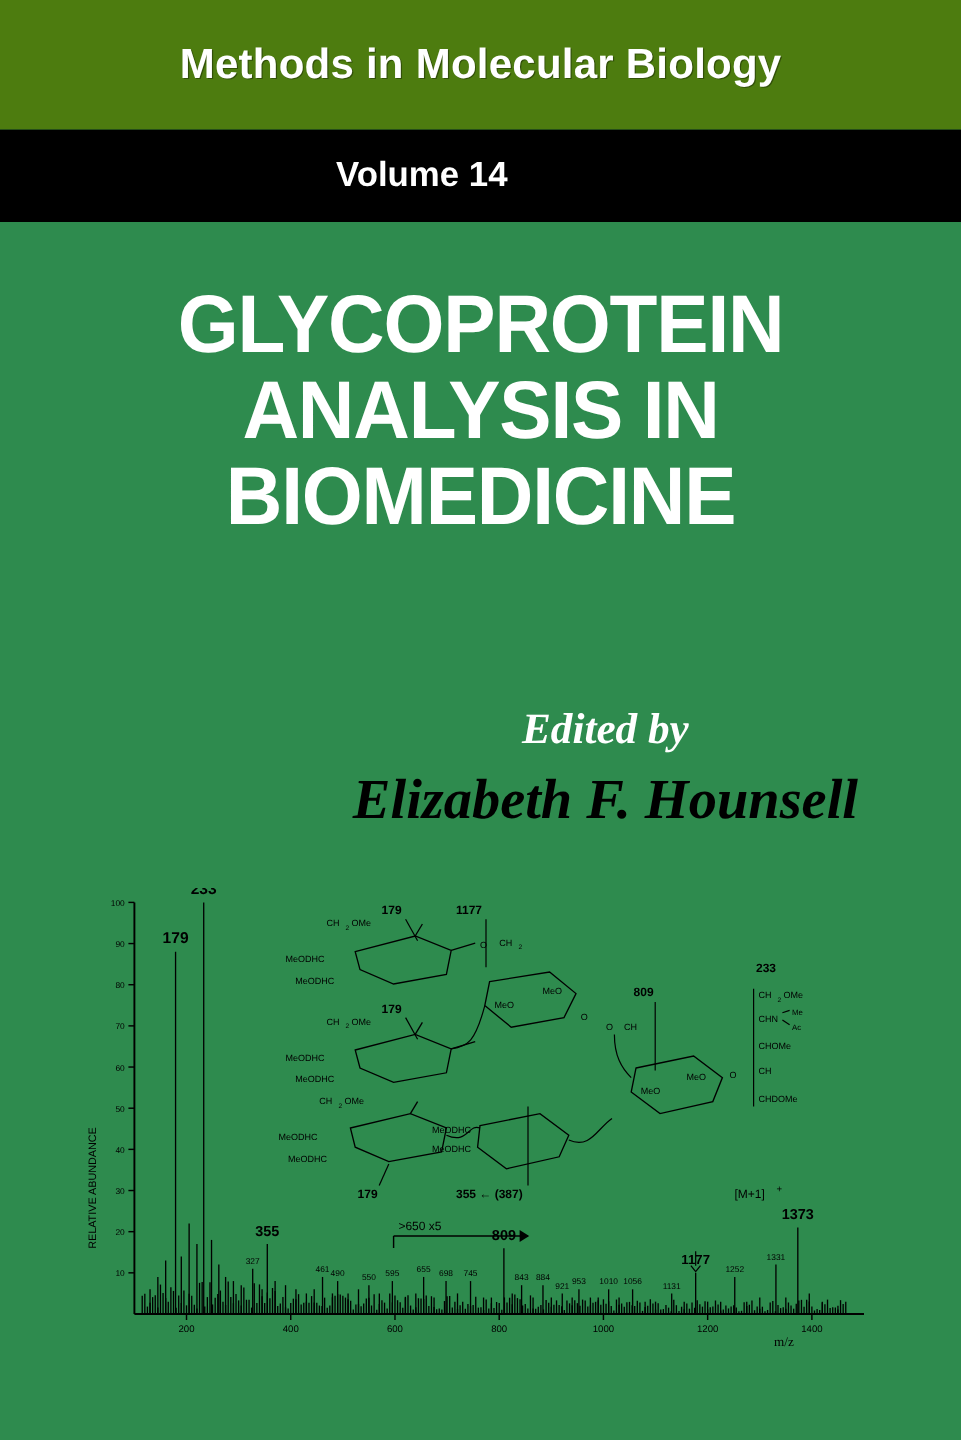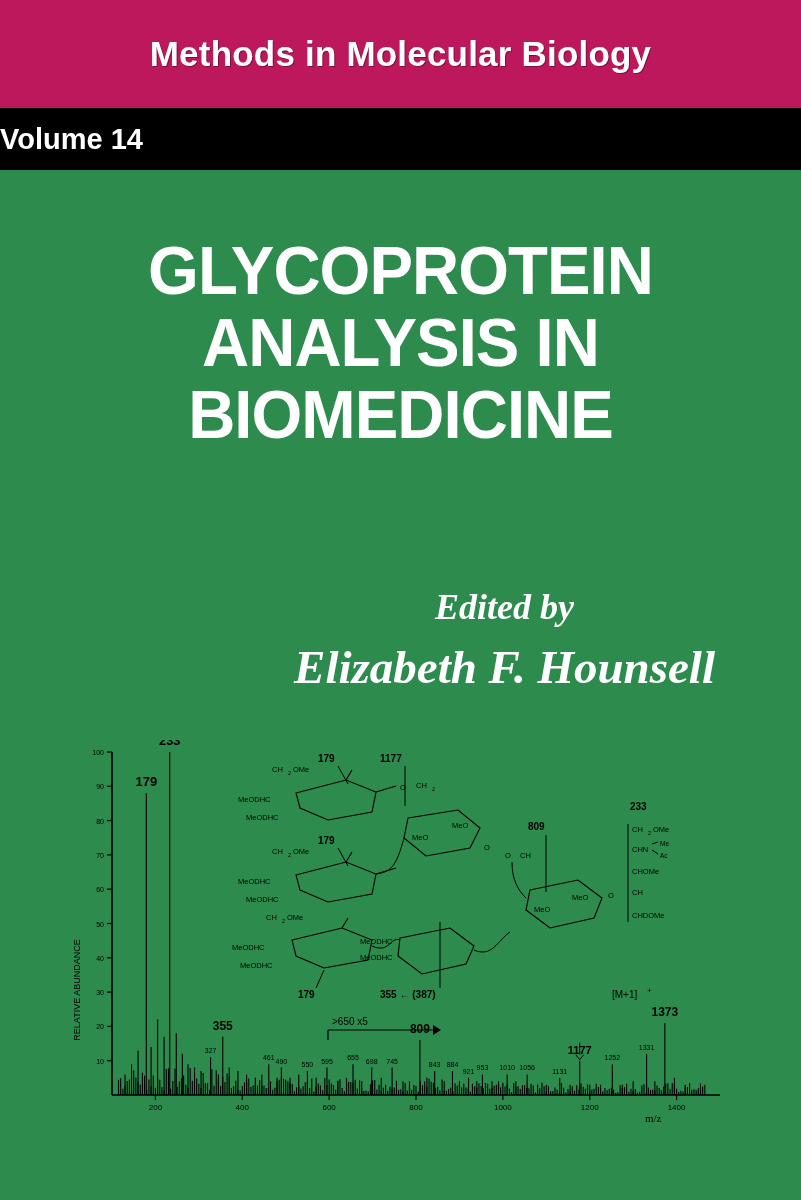--- a/index.html
+++ b/index.html
@@ -13,41 +13,41 @@
     height: 1200px;
     background: #2e8b4e;
     overflow: hidden;
     font-family: "Liberation Sans", sans-serif;
   }
   
   .series-band {
     position: absolute;
     top: 0; left: 0; right: 0;
     height: 108px;
-    background: #be185d;
+    background: #4d7c0f;
     display: flex;
     align-items: center;
     justify-content: center;
   }
   .series-title {
     color: #ffffff;
     font-size: 35px;
     font-weight: bold;
     letter-spacing: 0.2px;
     text-shadow: 1px 1px 0 rgba(0,0,0,0.35);
     font-family: "Liberation Sans", sans-serif;
   }
   .volume-band {
     position: absolute;
     top: 108px; left: 0; right: 0;
-    height: 62px;
+    height: 77px;
     background: #000000;
     display: flex;
     align-items: center;
-    justify-content: flex-start;
+    justify-content: center;
   }
   .volume-text {
     color: #ffffff;
     font-size: 29px;
     font-weight: bold;
     padding-right: 98px;
     font-family: "Liberation Sans", sans-serif;
   }
   
   .title-block {
@@ -78,21 +78,21 @@
   }
   .edited-by {
     color: #ffffff;
     font-size: 36px;
     font-style: italic;
     font-weight: bold;
     font-family: "Liberation Serif", serif;
     margin-bottom: 12px;
   }
   .editor-name {
-    color: #ffffff;
+    color: #000000;
     font-size: 47px;
     font-style: italic;
     font-weight: bold;
     font-family: "Liberation Serif", serif;
     white-space: nowrap;
   }
   
   .figure {
     position: absolute;
     top: 740px;

